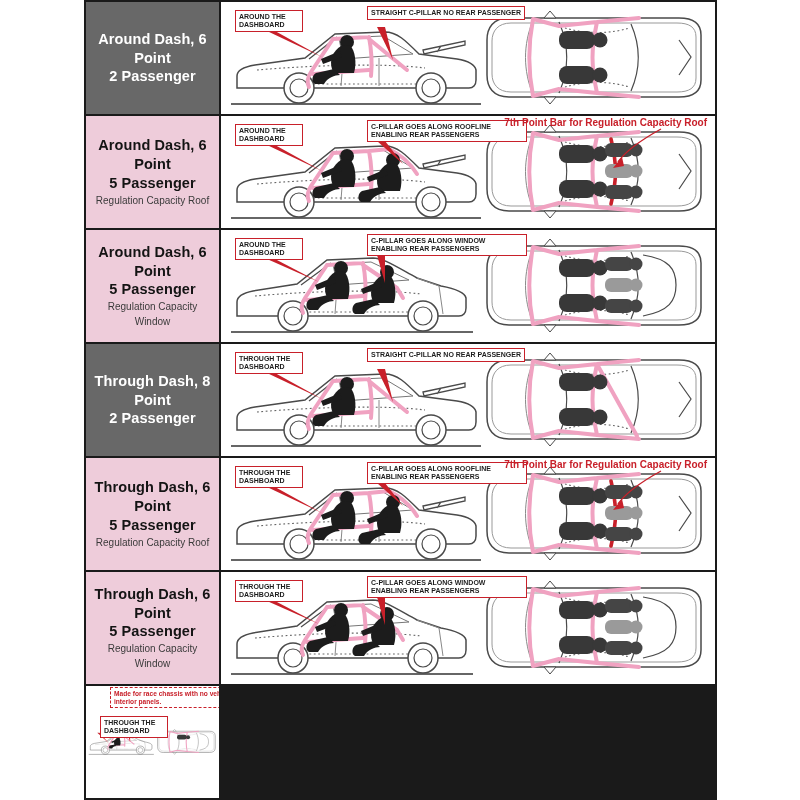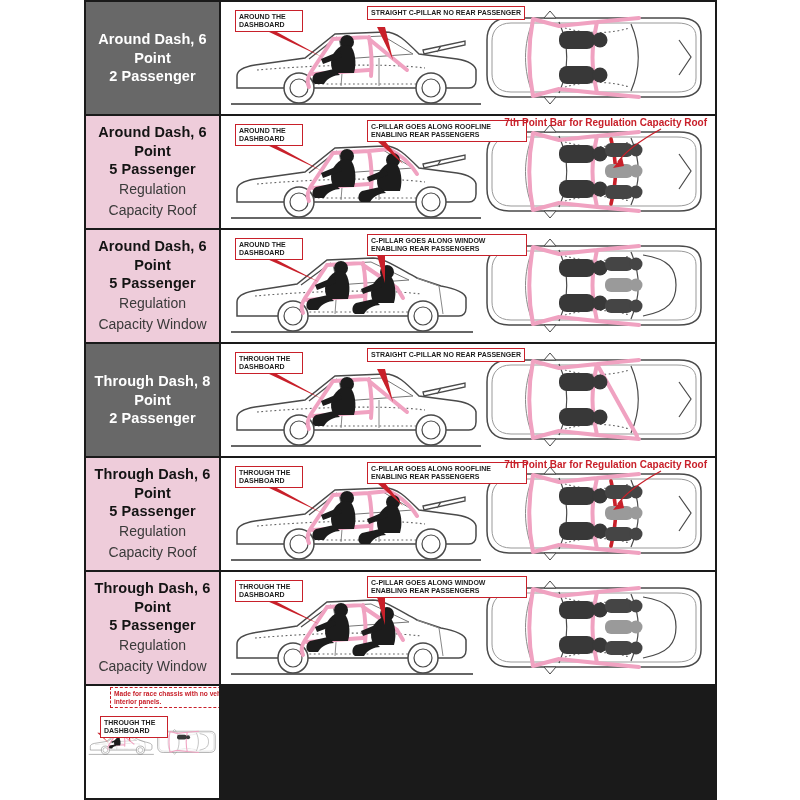--- a/index.html
+++ b/index.html
@@ -9,21 +9,21 @@
     box-sizing:border-box;background:#1a1a1a;border:2px solid #1a1a1a;
     display:grid;grid-template-columns:133px 494px;grid-auto-rows:1fr;gap:2px;
   }
   .label-cell{
     display:flex;flex-direction:column;justify-content:center;align-items:center;
     text-align:center;padding:4px 6px;box-sizing:border-box;
   }
   .label-cell.gray{background:#686868;color:#ffffff;}
   .label-cell.pink{background:#eeccda;color:#141414;}
   .label-line{font-weight:700;font-size:14.5px;line-height:1.3;letter-spacing:0.1px;}
-  .label-sub{font-weight:400;font-size:14px;line-height:1.5;}
+  .label-sub{font-weight:400;font-size:10px;line-height:1.5;}
   .label-cell.gray .label-sub{color:#f3f3f3;}
   .label-cell.pink .label-sub{color:#3a3a3a;}
   .label-sub.boldsub{font-weight:700;font-size:11.5px;}
   .illu-cell{background:#ffffff;position:relative;overflow:hidden;}
   .illu-cell svg.scene{position:absolute;left:0;top:0;width:100%;height:100%;}
   .note-box{
     position:absolute;background:#ffffff;border:1.6px solid #c8202a;
     color:#1d1d1d;font-size:7px;font-weight:700;line-height:1.12;
     padding:2px 3px;letter-spacing:0px;text-transform:uppercase;z-index:3;
   }

